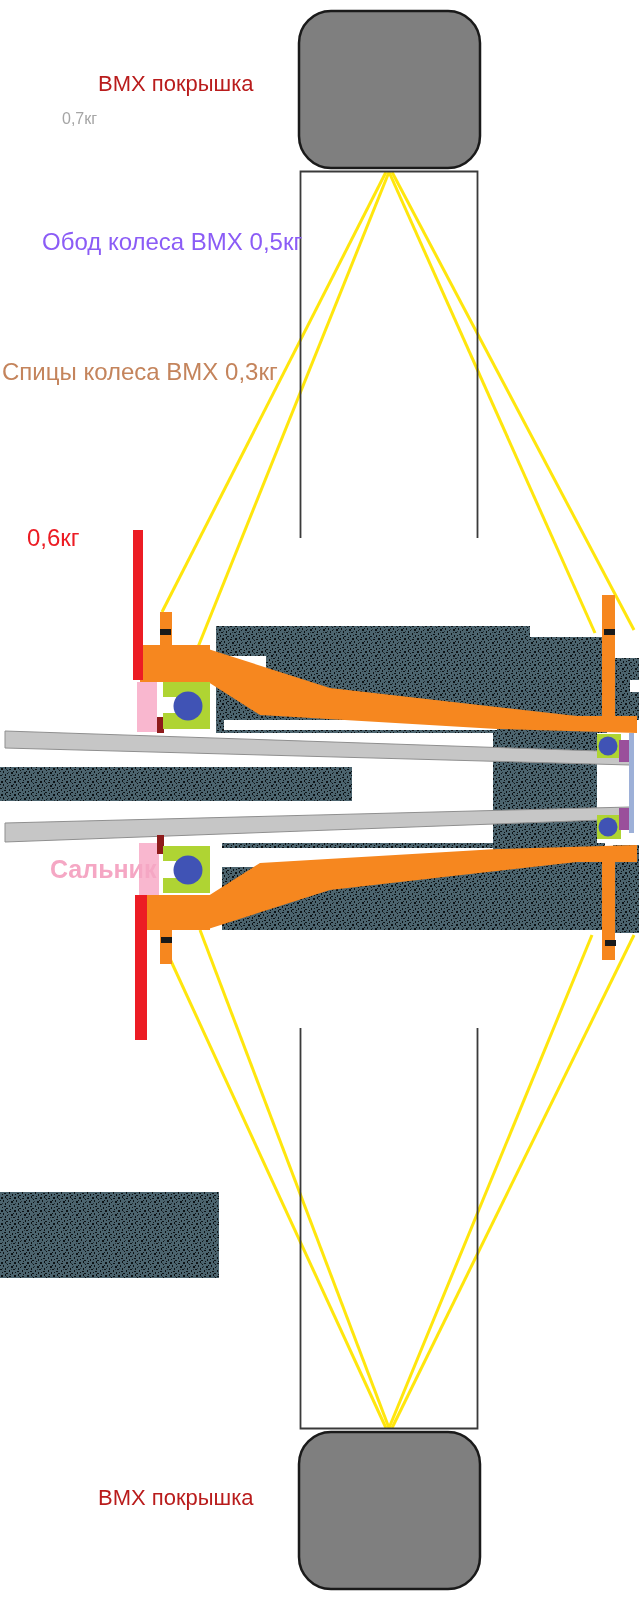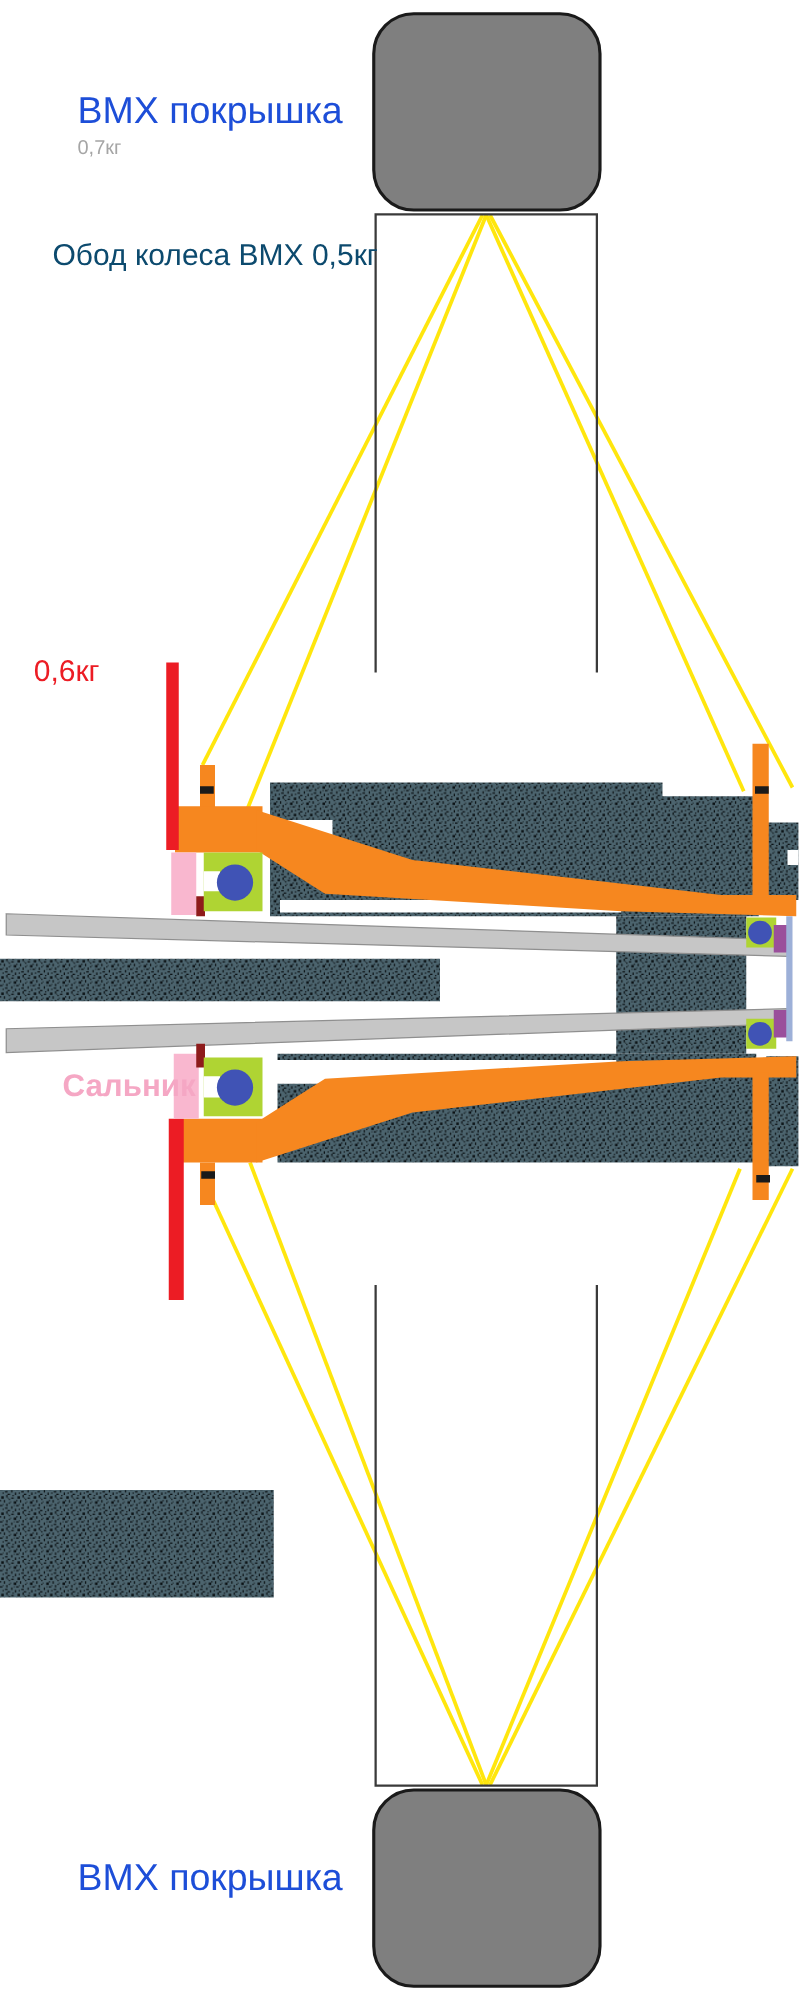--- a/index.html
+++ b/index.html
@@ -2,23 +2,23 @@
 <html><head>
 <meta charset="utf-8">
 <style>
   html,body{margin:0;padding:0;background:#ffffff;}
   #stage{
     position:relative;width:639px;height:1600px;background:#ffffff;overflow:hidden;
     font-family:"Liberation Sans", sans-serif;
   }
   #diagram-svg{position:absolute;left:0;top:0;}
   .lbl{position:absolute;white-space:nowrap;line-height:1.1;}
-  .lbl-gray{color:#1d4ed8;font-size:30px;}
+  .lbl-gray{color:#b91c1c;font-size:22px;margin-left:36px;}
   .lbl-gray-sm{color:#a5a5a5;font-size:16px;}
-  .lbl-black{color:#0c4a6e;font-size:24px;}
+  .lbl-black{color:#8b5cf6;font-size:24px;margin-top:37px;}
   .lbl-brown{color:#c4845c;font-size:24px;}
   .lbl-red{color:#ec1c24;font-size:24px;}
   .lbl-pink{color:#f5a7c4;font-size:25px;font-weight:bold;}
 </style>
 </head>
 <body>
 
 <div id="stage">
 
   <svg id="diagram-svg" width="639" height="1600" viewBox="0 0 639 1600" xmlns="http://www.w3.org/2000/svg">
@@ -152,19 +152,20 @@
     </g>
 
     <rect x="629" y="733" width="5" height="100" fill="#9db0d8"></rect>
   </svg>
 
   <div class="lbl lbl-gray" style="left:62px;top:72px;">ВМХ покрышка</div>
   <div class="lbl lbl-gray-sm" style="left:62px;top:110px;">0,7кг</div>
 
   <div class="lbl lbl-black" style="left:42px;top:192px;">Обод колеса ВМХ 0,5кг</div>
 
+  <div class="lbl lbl-brown" style="left:2px;top:359px;">Спицы колеса ВМХ 0,3кг</div>
 
   <div class="lbl lbl-red" style="left:27px;top:525px;">0,6кг</div>
 
   <div class="lbl lbl-pink" style="left:50px;top:856px;">Сальник</div>
 
   <div class="lbl lbl-gray" style="left:62px;top:1486px;">ВМХ покрышка</div>
 </div>
 
 </body></html>

